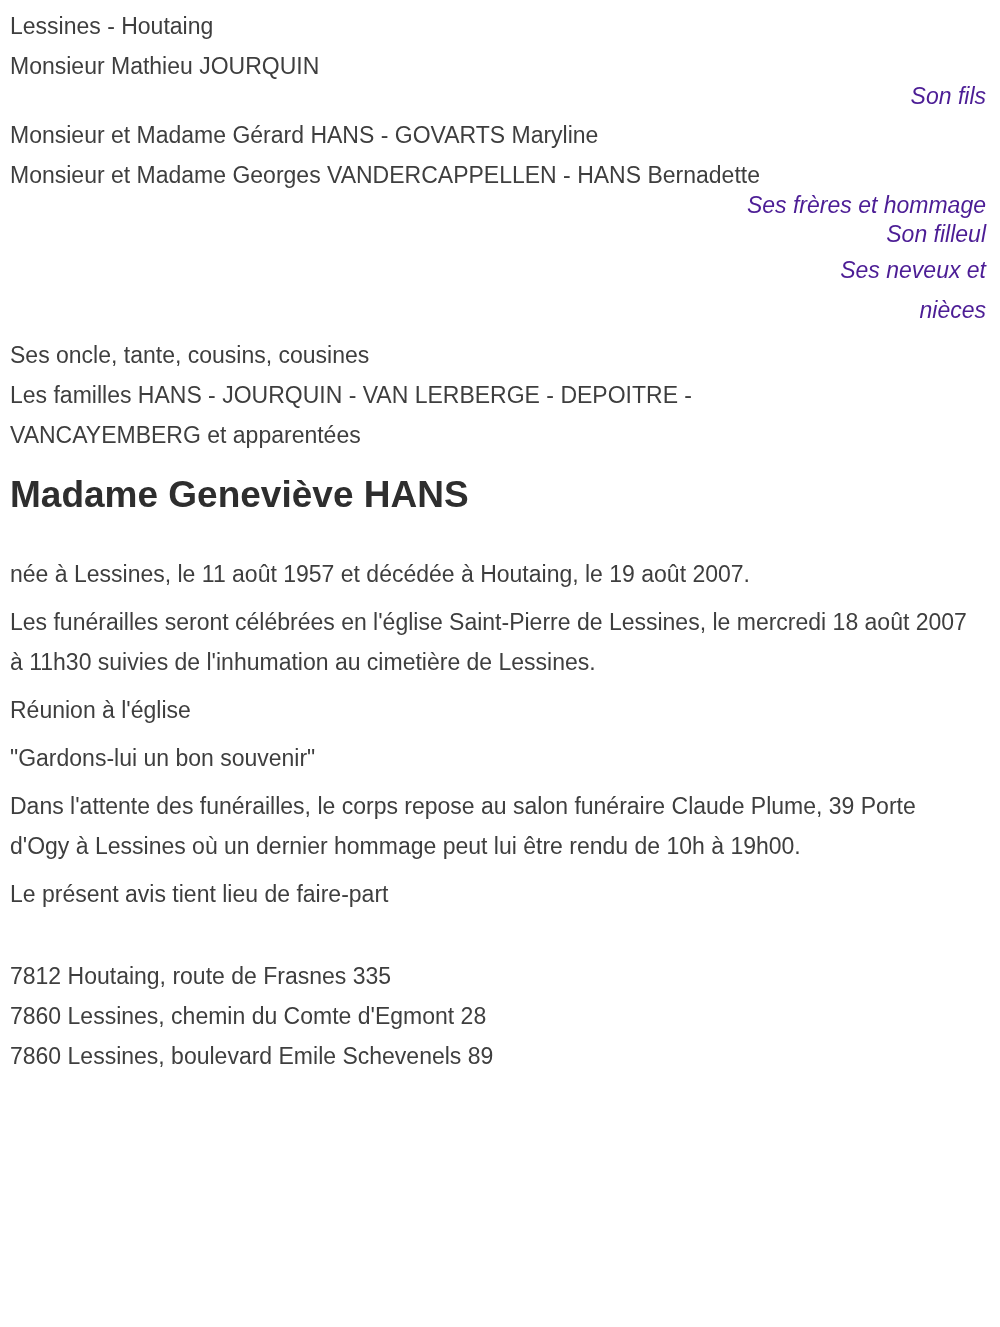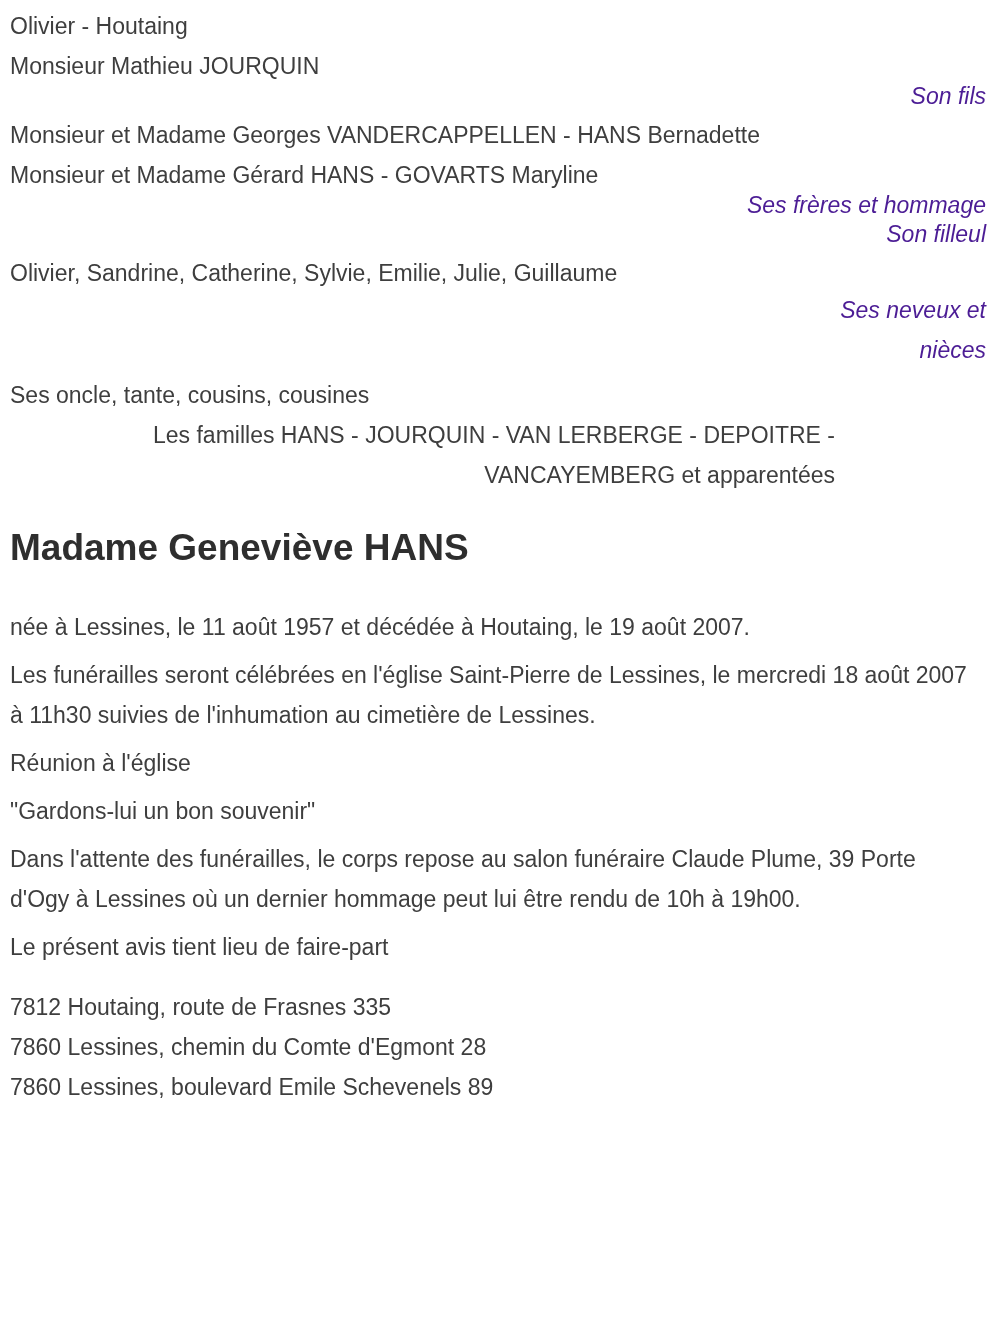--- a/index.html
+++ b/index.html
@@ -22,58 +22,57 @@
     margin: -3px 0 5px 0;
     color: #4c1d95;
   }
   .relation .rel-text { display: inline-block; text-align: right; }
   .relation .rel-narrow {
     display: inline-block;
     max-width: 185px;
     text-align: right;
     line-height: 40px;
   }
-  .families-para { max-width: 825px; margin: 0; text-align: right; }
+  .families-para { max-width: 825px; margin: 0; }
   .intro-para { margin: 40px 0 0 0; }
   .deceased-title {
     font-size: 37px;
     font-weight: 700;
     color: #2e2e2e;
     line-height: 50px;
-    margin: 28px 0 34px 0;
+    margin: 15px 0 34px 0;
   }
   .para { margin: 0 0 8px 0; max-width: 965px; }
-  .addresses { margin-top: 20px; }
+  .addresses { margin-top: 42px; }
   .address-line { margin: 0; }
 </style>
 </head>
 <body>
 
 <main>
 
-  <div class="line">Olivier - Houtaing</div>
+  <div class="line">Lessines - Houtaing</div>
 
   <section>
 
     <div class="line">Monsieur Mathieu JOURQUIN</div>
     <div class="relation">
       <span class="rel-text">Son fils</span>
     </div>
 
+    <div class="line">Monsieur et Madame Gérard HANS - GOVARTS Maryline</div>
     <div class="line">Monsieur et Madame Georges VANDERCAPPELLEN - HANS Bernadette</div>
-    <div class="line">Monsieur et Madame Gérard HANS - GOVARTS Maryline</div>
     <div class="relation">
       <span class="rel-text">Ses frères et hommage</span>
     </div>
 
     <div class="relation">
       <span class="rel-text">Son filleul</span>
     </div>
 
-    <div class="line">Olivier, Sandrine, Catherine, Sylvie, Emilie, Julie, Guillaume</div>
     <div class="relation">
       <span class="rel-narrow">Ses neveux et nièces</span>
     </div>
 
     <div class="line">Ses oncle, tante, cousins, cousines</div>
     <p class="families-para">Les familles HANS - JOURQUIN - VAN LERBERGE - DEPOITRE - VANCAYEMBERG et apparentées</p>
 
   </section>
 
   <section>

